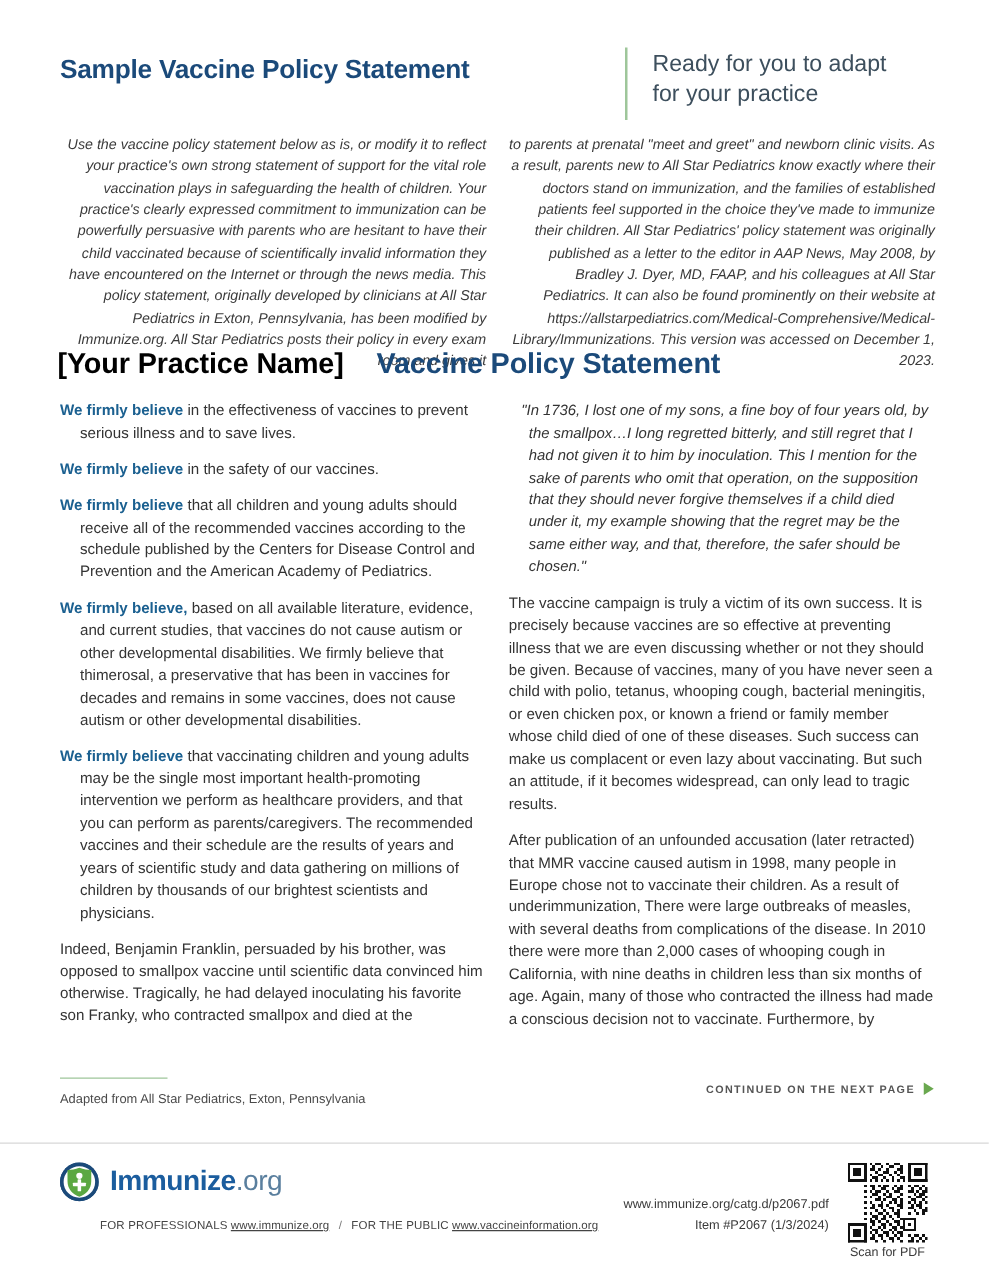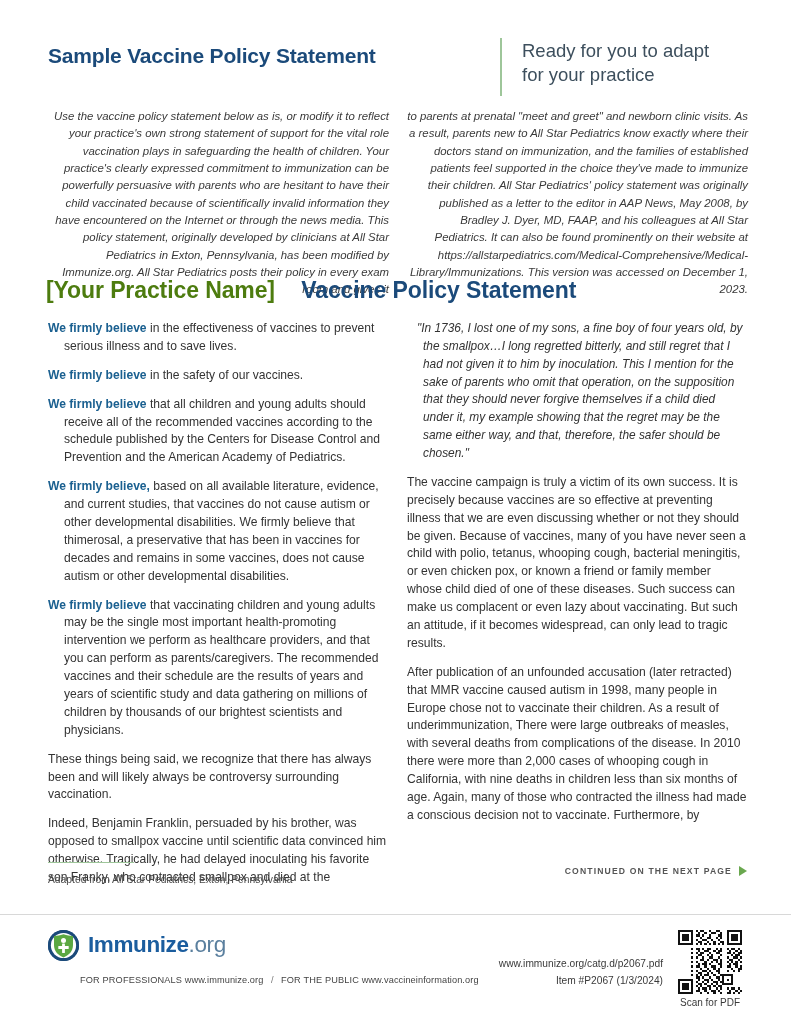--- a/index.html
+++ b/index.html
@@ -77,21 +77,21 @@
 
   
   .section-title {
     position: absolute;
     left: 46px;
     top: 277px;
     font-size: 23px;
     font-weight: bold;
     letter-spacing: -0.1px;
   }
-  .section-title .bracketed { color: #4d7c0f; }
+  .section-title .bracketed { color: #000000; }
   .section-title .rest { color: #1b4a7a; padding-left: 20px; }
 
   
   .body-cols {
     position: absolute;
     left: 48px;
     top: 320px;
     width: 700px;
     display: flex;
     gap: 18px;
@@ -208,21 +208,21 @@
     margin-top: 14px;
     font-size: 9.2px;
     color: #444444;
     padding-left: 32px;
   }
   .footer-links .cap {
     font-weight: normal;
     letter-spacing: 0.15px;
   }
   .footer-links .sep { margin: 0 5px; color: #777; }
-  .footer-links .url { letter-spacing: 0.1px; }
+  .footer-links .url { letter-spacing: 0.1px; text-decoration: underline; }
 
   .footer-right {
     position: absolute;
     right: 44px;
     top: 930px;
     display: flex;
     align-items: flex-start;
     gap: 10px;
     margin-left: 24px;
   }
@@ -277,21 +277,20 @@
   </div>
 
   <div class="body-cols">
 
     <div class="col">
       <p class="belief"><span class="lead">We firmly believe</span><span> in the effectiveness of vaccines to prevent serious illness and to save lives.</span></p>
       <p class="belief"><span class="lead">We firmly believe</span><span> in the safety of our vaccines.</span></p>
       <p class="belief"><span class="lead">We firmly believe</span><span> that all children and young adults should receive all of the recommended vaccines according to the schedule published by the Centers for Disease Control and Prevention and the American Academy of Pediatrics.</span></p>
       <p class="belief"><span class="lead">We firmly believe,</span><span> based on all available literature, evidence, and current studies, that vaccines do not cause autism or other developmental disabilities. We firmly believe that thimerosal, a preservative that has been in vaccines for decades and remains in some vaccines, does not cause autism or other developmental disabilities.</span></p>
       <p class="belief"><span class="lead">We firmly believe</span><span> that vaccinating children and young adults may be the single most important health-promoting intervention we perform as healthcare providers, and that you can perform as parents/caregivers. The recommended vaccines and their schedule are the results of years and years of scientific study and data gathering on millions of children by thousands of our brightest scientists and physicians.</span></p>
-      <p>These things being said, we recognize that there has always been and will likely always be controversy surrounding vaccination.</p>
       <p>Indeed, Benjamin Franklin, persuaded by his brother, was opposed to smallpox vaccine until scientific data convinced him otherwise. Tragically, he had delayed inoculating his favorite son Franky, who contracted smallpox and died at the</p>
     </div>
 
     <div class="col">
       <p class="quote">"In 1736, I lost one of my sons, a fine boy of four years old, by the smallpox…I long regretted bitterly, and still regret that I had not given it to him by inoculation. This I mention for the sake of parents who omit that operation, on the supposition that they should never forgive themselves if a child died under it, my example showing that the regret may be the same either way, and that, therefore, the safer should be chosen."</p>
       <p>The vaccine campaign is truly a victim of its own success. It is precisely because vaccines are so effective at preventing illness that we are even discussing whether or not they should be given. Because of vaccines, many of you have never seen a child with polio, tetanus, whooping cough, bacterial meningitis, or even chicken pox, or known a friend or family member whose child died of one of these diseases. Such success can make us complacent or even lazy about vaccinating. But such an attitude, if it becomes widespread, can only lead to tragic results.</p>
       <p>After publication of an unfounded accusation (later retracted) that MMR vaccine caused autism in 1998, many people in Europe chose not to vaccinate their children. As a result of underimmunization, There were large outbreaks of measles, with several deaths from complications of the disease. In 2010 there were more than 2,000 cases of whooping cough in California, with nine deaths in children less than six months of age. Again, many of those who contracted the illness had made a conscious decision not to vaccinate. Furthermore, by</p>
     </div>
 
   </div>

